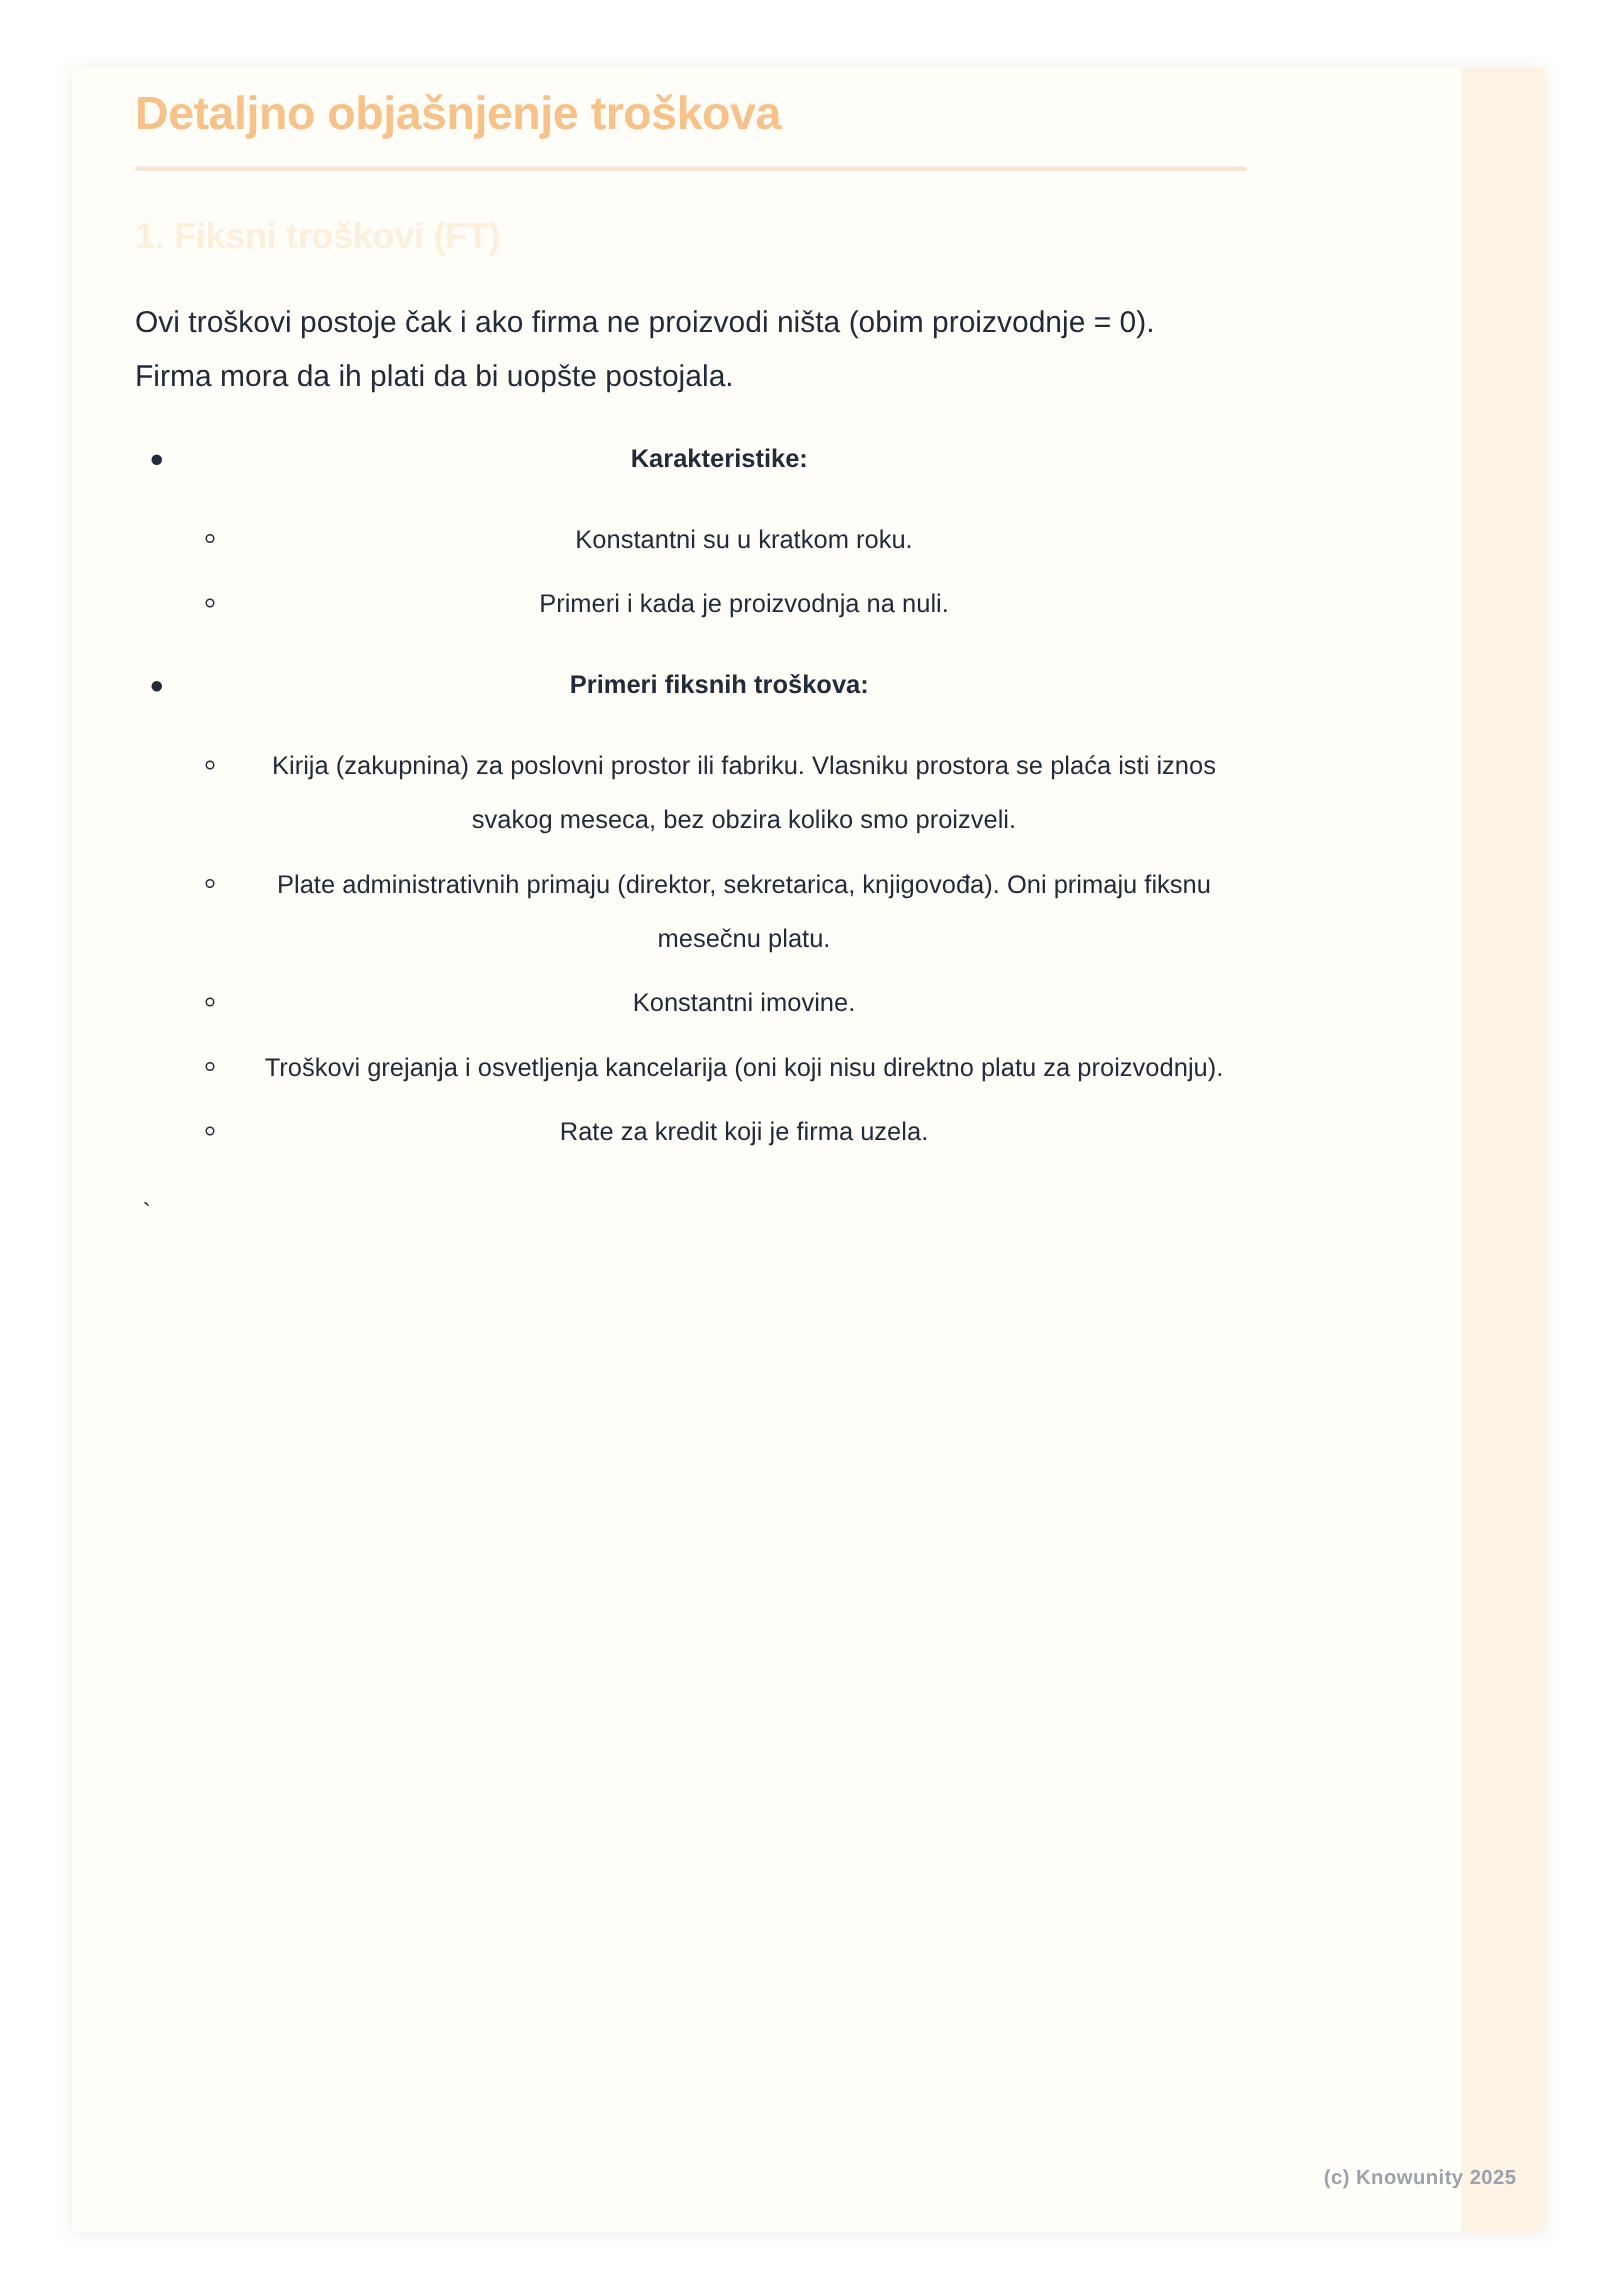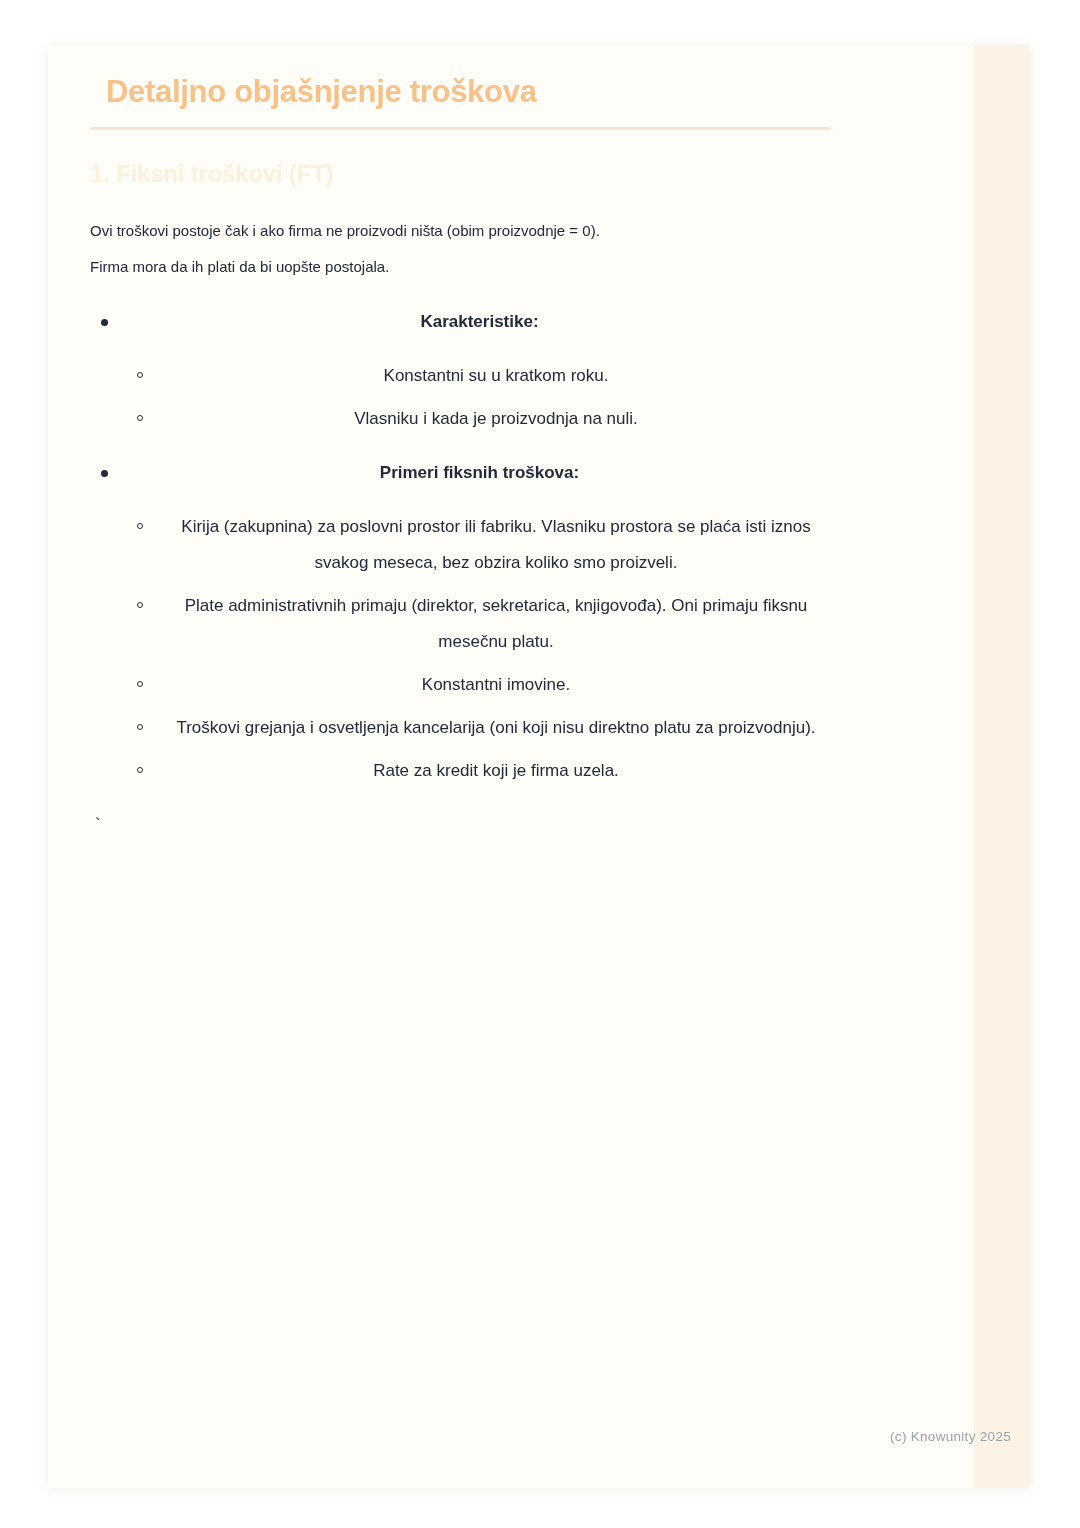--- a/index.html
+++ b/index.html
@@ -33,21 +33,21 @@
     width: 56px;
     background: var(--stripe, #fdf3e4);
   }
   .content {
     position: absolute;
     left: 42px;
     top: 12px;
     width: 745px;
   }
   h1.doc-title {
-    margin: 16px;
+    margin: 0;
     font-size: 31px;
     line-height: 38px;
     font-weight: 700;
     letter-spacing: -0.3px;
     color: var(--accent, #f7c289);
   }
   .divider {
     margin-top: 16px;
     width: 741px;
     height: 3px;
@@ -57,21 +57,21 @@
   h2.section-heading {
     margin: 29px 0 0 0;
     font-size: 24px;
     line-height: 30px;
     font-weight: 700;
     letter-spacing: -0.2px;
     color: var(--heading_tint, #fcefdb);
   }
   .intro {
     margin: 24px 0 19px 0;
-    font-size: 15px;
+    font-size: 20px;
     line-height: 36px;
   }
   .intro .line { display: block; }
   ul.outer {
     list-style: none;
     margin: 0;
     padding: 0;
     font-size: 17px;
     line-height: 36px;
     text-align: center;
@@ -116,24 +116,25 @@
   }
   .bold { font-weight: 400; }
   .stray {
     margin: 6px 0 0 5px;
     font-size: 17px;
     line-height: 36px;
   }
   .footer {
     position: absolute;
     right: 19px;
-    bottom: 44px;
+    bottom: 29px;
     font-size: 13.5px;
     letter-spacing: 0.3px;
     color: var(--muted, #9aa2ab);
+    font-weight: bold;
   }
 </style>
 </head>
 <body>
 
 <div class="page">
   <div class="stripe"></div>
 
   <div class="content">
     <h1 class="doc-title">Detaljno objašnjenje troškova</h1>
@@ -141,21 +142,21 @@
     <h2 class="section-heading">1. Fiksni troškovi (FT)</h2>
 
     <p class="intro">
         <span class="line">Ovi troškovi postoje čak i ako firma ne proizvodi ništa (obim proizvodnje = 0).</span>
         <span class="line">Firma mora da ih plati da bi uopšte postojala.</span>
       </p>
 
     <ul class="outer">
         <li><span class="outer-label">Karakteristike:</span><ul class="inner">
             <li><span>Konstantni su u kratkom roku.</span></li>
-            <li><span>Vlasniku i kada je proizvodnja na nuli.</span></li>
+            <li><span>Primeri i kada je proizvodnja na nuli.</span></li>
           </ul></li>
         <li><span class="outer-label">Primeri fiksnih troškova:</span><ul class="inner">
             <li><span class="bold">Kirija (zakupnina)</span><span> za poslovni prostor ili fabriku. Vlasniku prostora se plaća isti iznos svakog meseca, bez obzira koliko smo proizveli.</span></li>
             <li><span class="bold">Plate administrativnih primaju</span><span> (direktor, sekretarica, knjigovođa). Oni primaju fiksnu mesečnu platu.</span></li>
             <li><span class="bold">Konstantni</span><span> imovine.</span></li>
             <li><span class="bold">Troškovi grejanja i osvetljenja</span><span> kancelarija (oni koji nisu direktno platu za proizvodnju).</span></li>
             <li><span class="bold">Rate za kredit</span><span> koji je firma uzela.</span></li>
           </ul></li>
       </ul>
 

